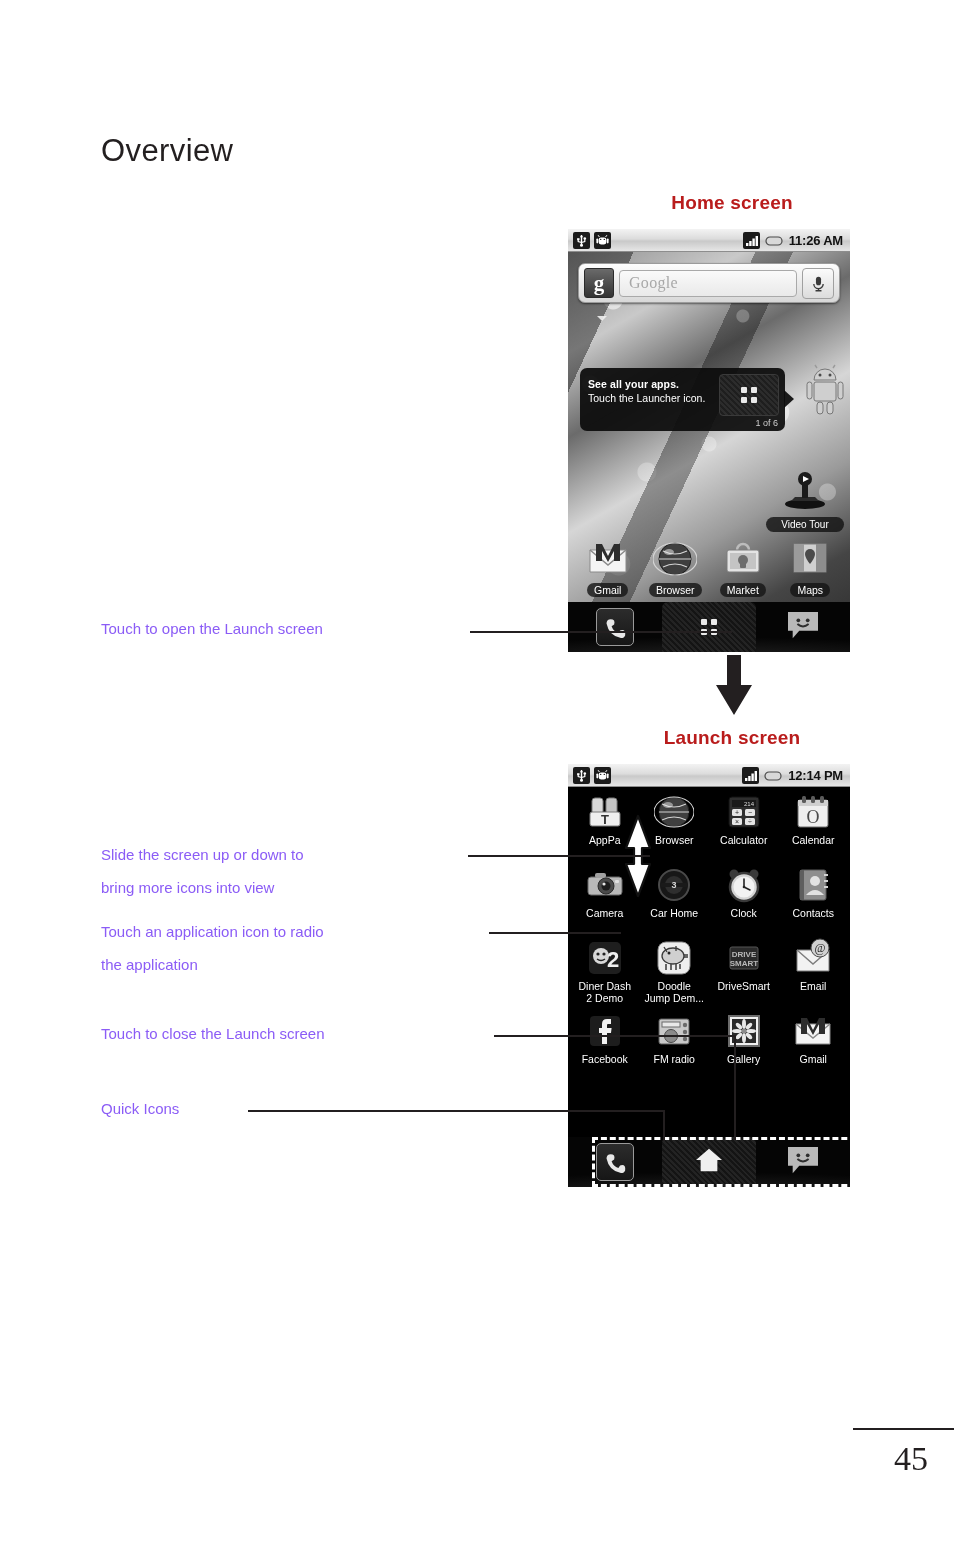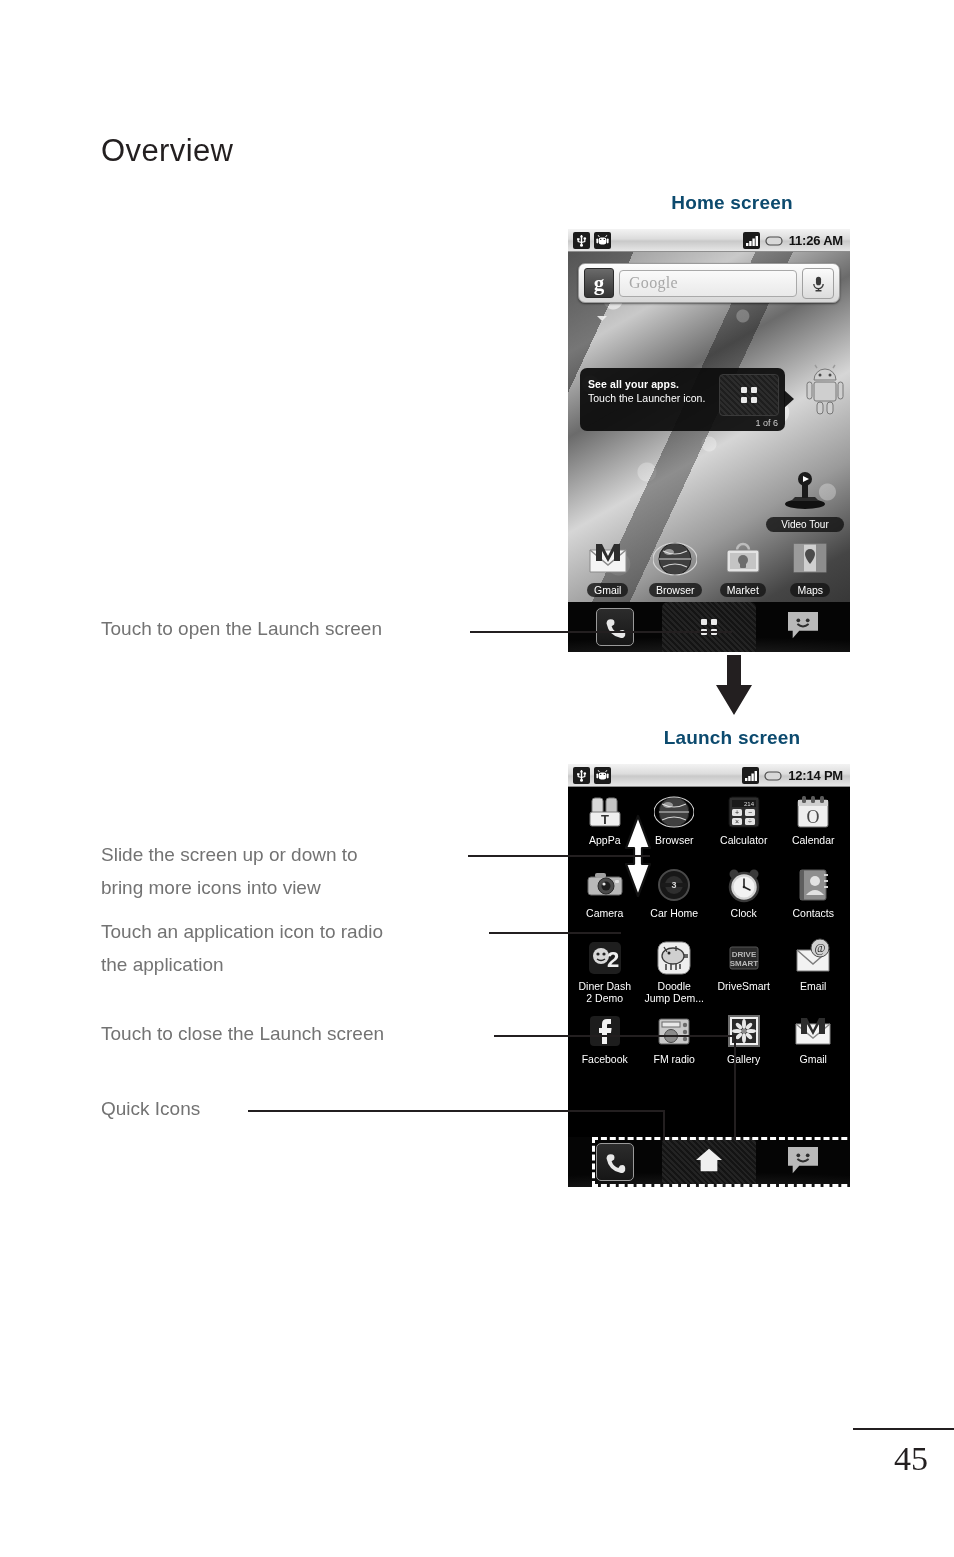--- a/index.html
+++ b/index.html
@@ -28,21 +28,21 @@
   }
 
   
   .section-caption {
     position: absolute;
     width: 284px;
     text-align: center;
     font-size: 19px;
     font-weight: bold;
     letter-spacing: 0.2px;
-    color: #0c4a6e;
+    color: #b91c1c;
   }
   #cap-home { left: 590px; top: 192px; }
   #cap-launch { left: 590px; top: 727px; }
 
   
   .phone {
     position: absolute;
     left: 568px;
     width: 282px;
     background: #000;
@@ -288,23 +288,23 @@
   
   .scroll-arrow {
     position:absolute;
     left: 55px; top: 50px;
     width: 30px; height: 84px;
   }
 
   
   .anno {
     position: absolute;
-    font-size: 19px;
+    font-size: 15px;
     line-height: 33px;
-    color: #737373;
+    color: #8b5cf6;
     white-space: pre-line;
   }
   .leader {
     position: absolute;
     height: 0;
     border-top: 2px solid #231f20;
   }
   .leader-v {
     position: absolute;
     width: 0;

